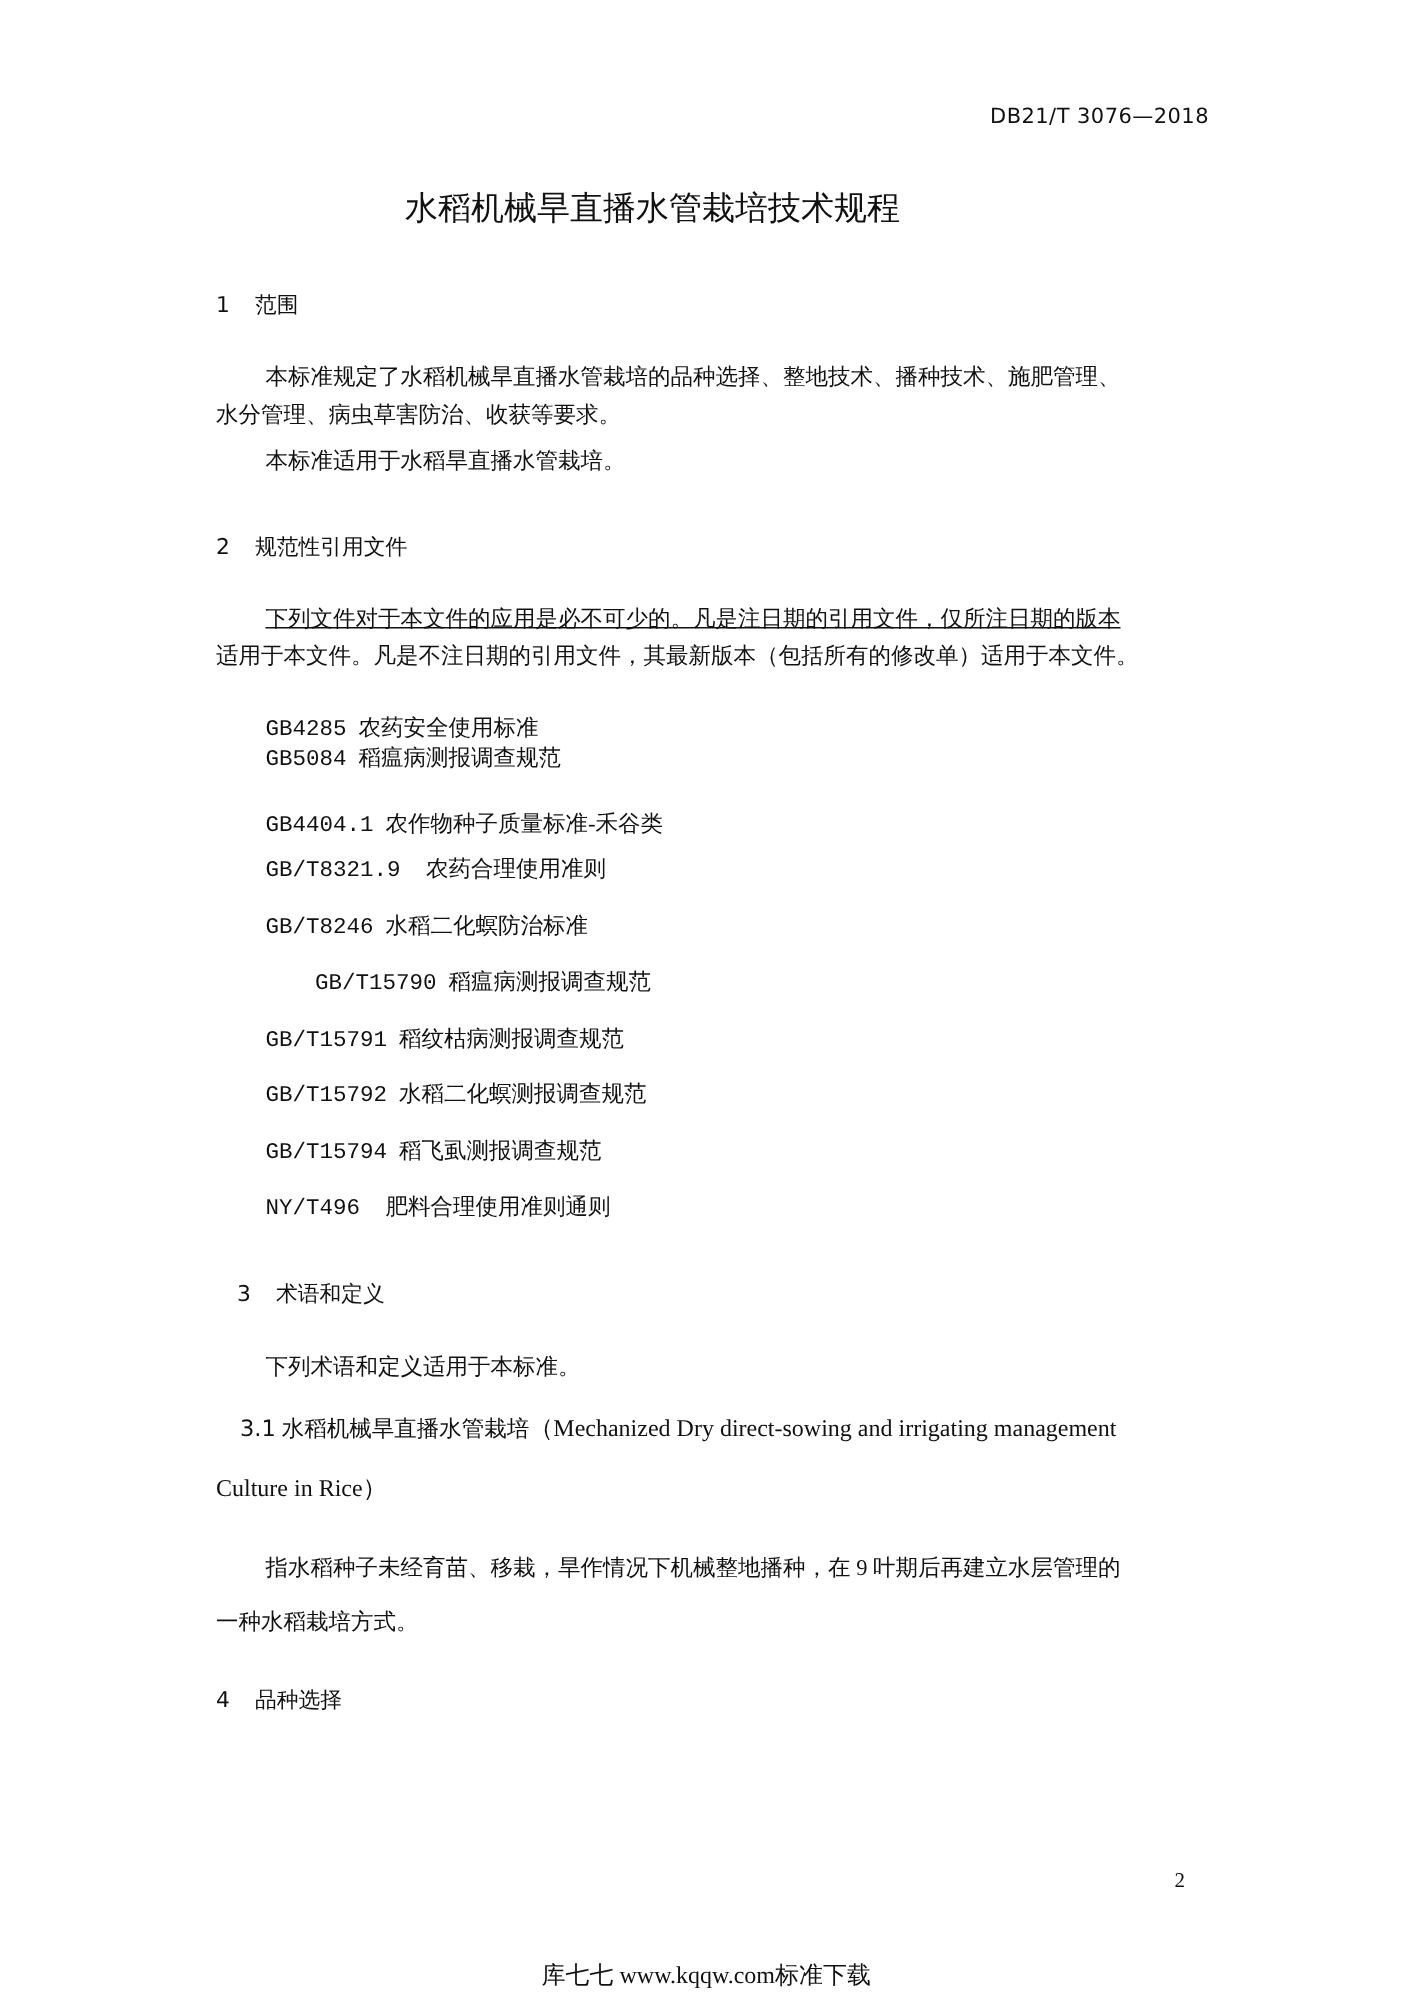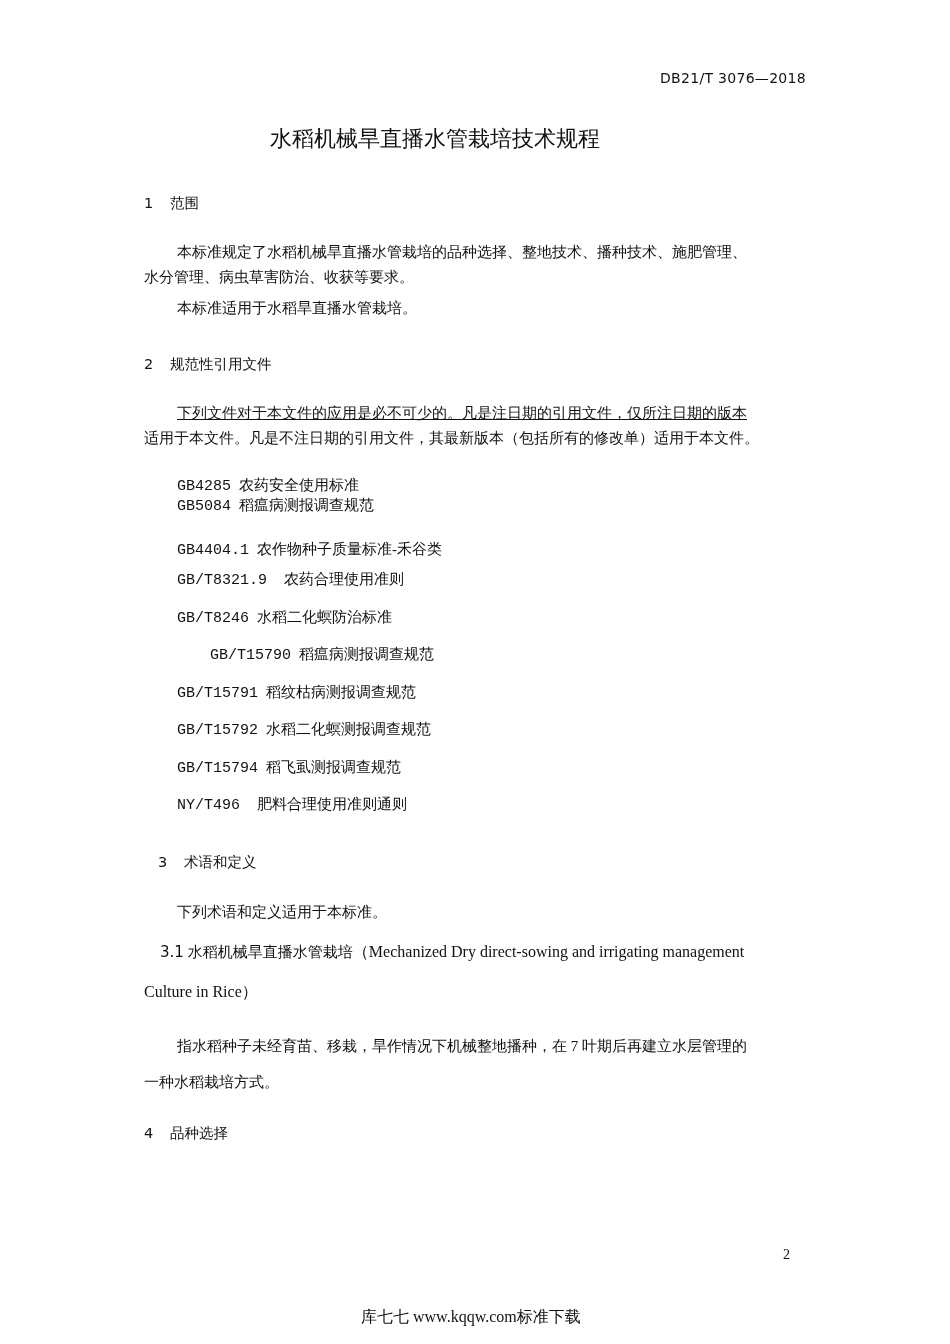--- a/index.html
+++ b/index.html
@@ -56,21 +56,21 @@
   <div class="abs sans h1" style="left:158px; top:853px;">
     <span class="num">3</span><span>术语和定义</span>
   </div>
   <div class="abs serif para" style="left:177px; top:898px;">下列术语和定义适用于本标准。</div>
 
   <div class="abs" style="left:160px; top:942px; font-size:15px;">
     <span class="sans" style="margin-right:4px;">3.1</span><span class="sans">水稻机械旱直播水管栽培</span><span class="serif" style="font-size:16px;">（Mechanized Dry direct-sowing and irrigating management</span>
   </div>
   <div class="abs serif" style="left:144px; top:982px; font-size:16px;">Culture in Rice）</div>
 
-  <div class="abs serif para" style="left:177px; top:1032px;">指水稻种子未经育苗、移栽，旱作情况下机械整地播种，在 7 叶期后再建立水层管理的</div>
+  <div class="abs serif para" style="left:177px; top:1032px;">指水稻种子未经育苗、移栽，旱作情况下机械整地播种，在 9 叶期后再建立水层管理的</div>
   <div class="abs serif para" style="left:144px; top:1068px;">一种水稻栽培方式。</div>
 
   <div class="abs sans h1" style="left:144px; top:1124px;">
     <span class="num">4</span><span>品种选择</span>
   </div>
 
   <div class="abs serif page-num">2</div>
 
   <div class="abs serif footer">库七七 www.kqqw.com标准下载</div>
 

